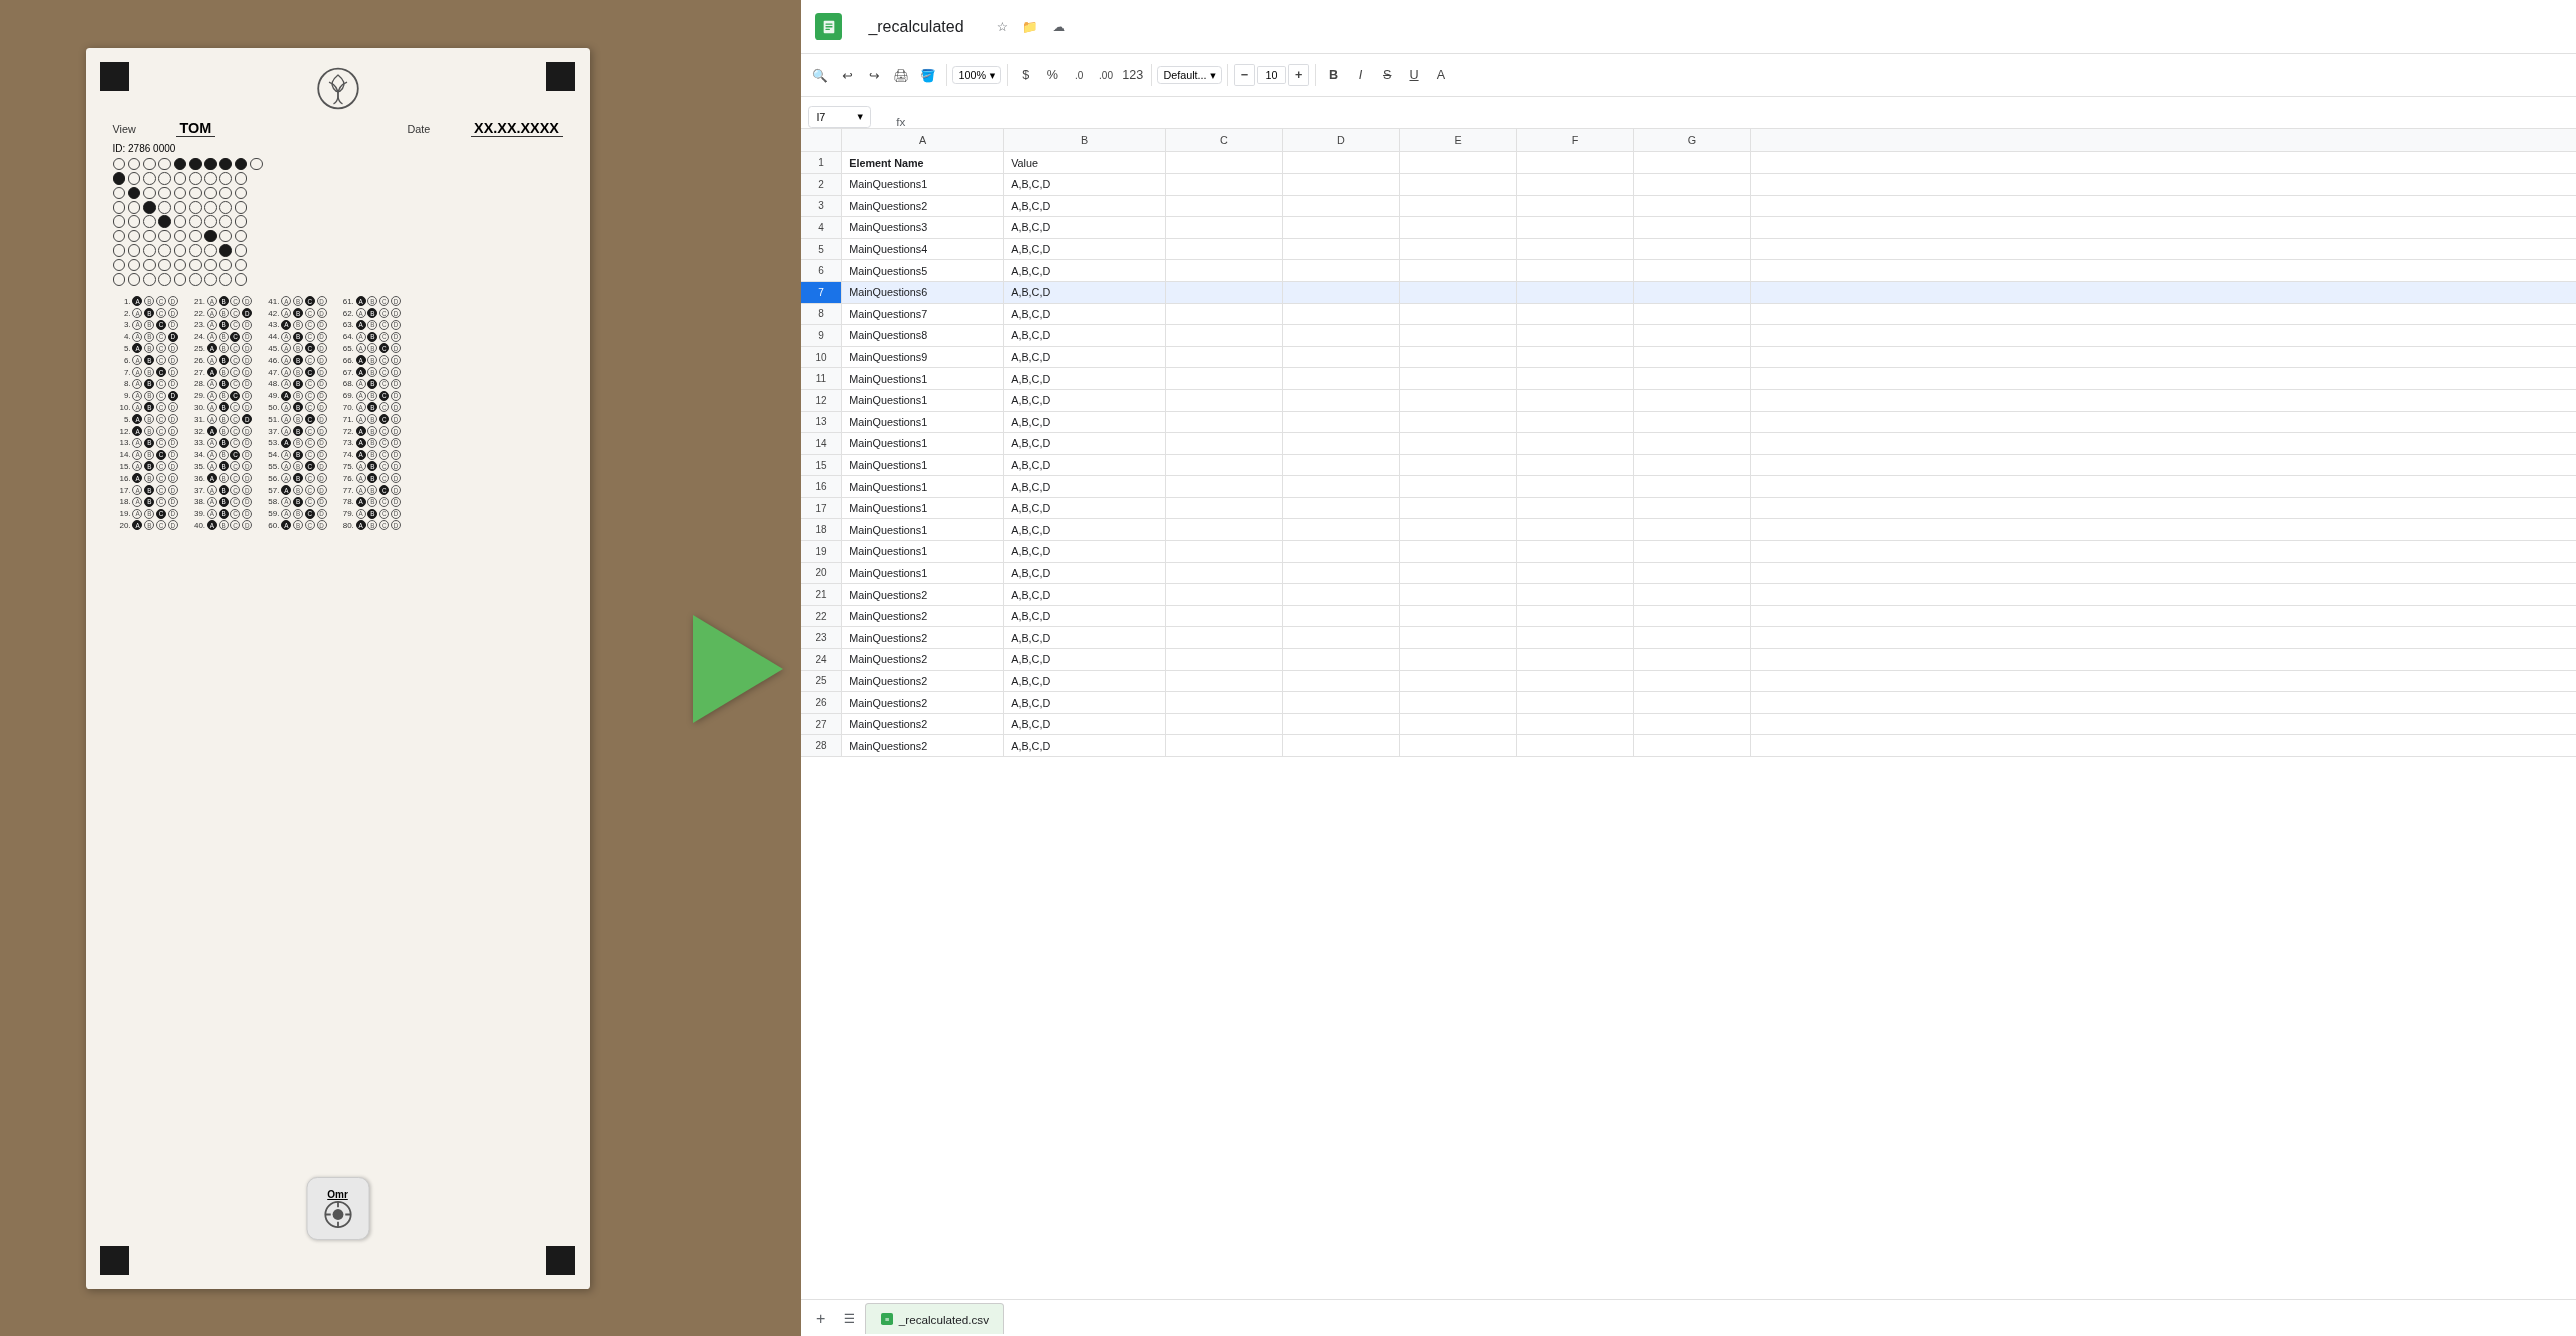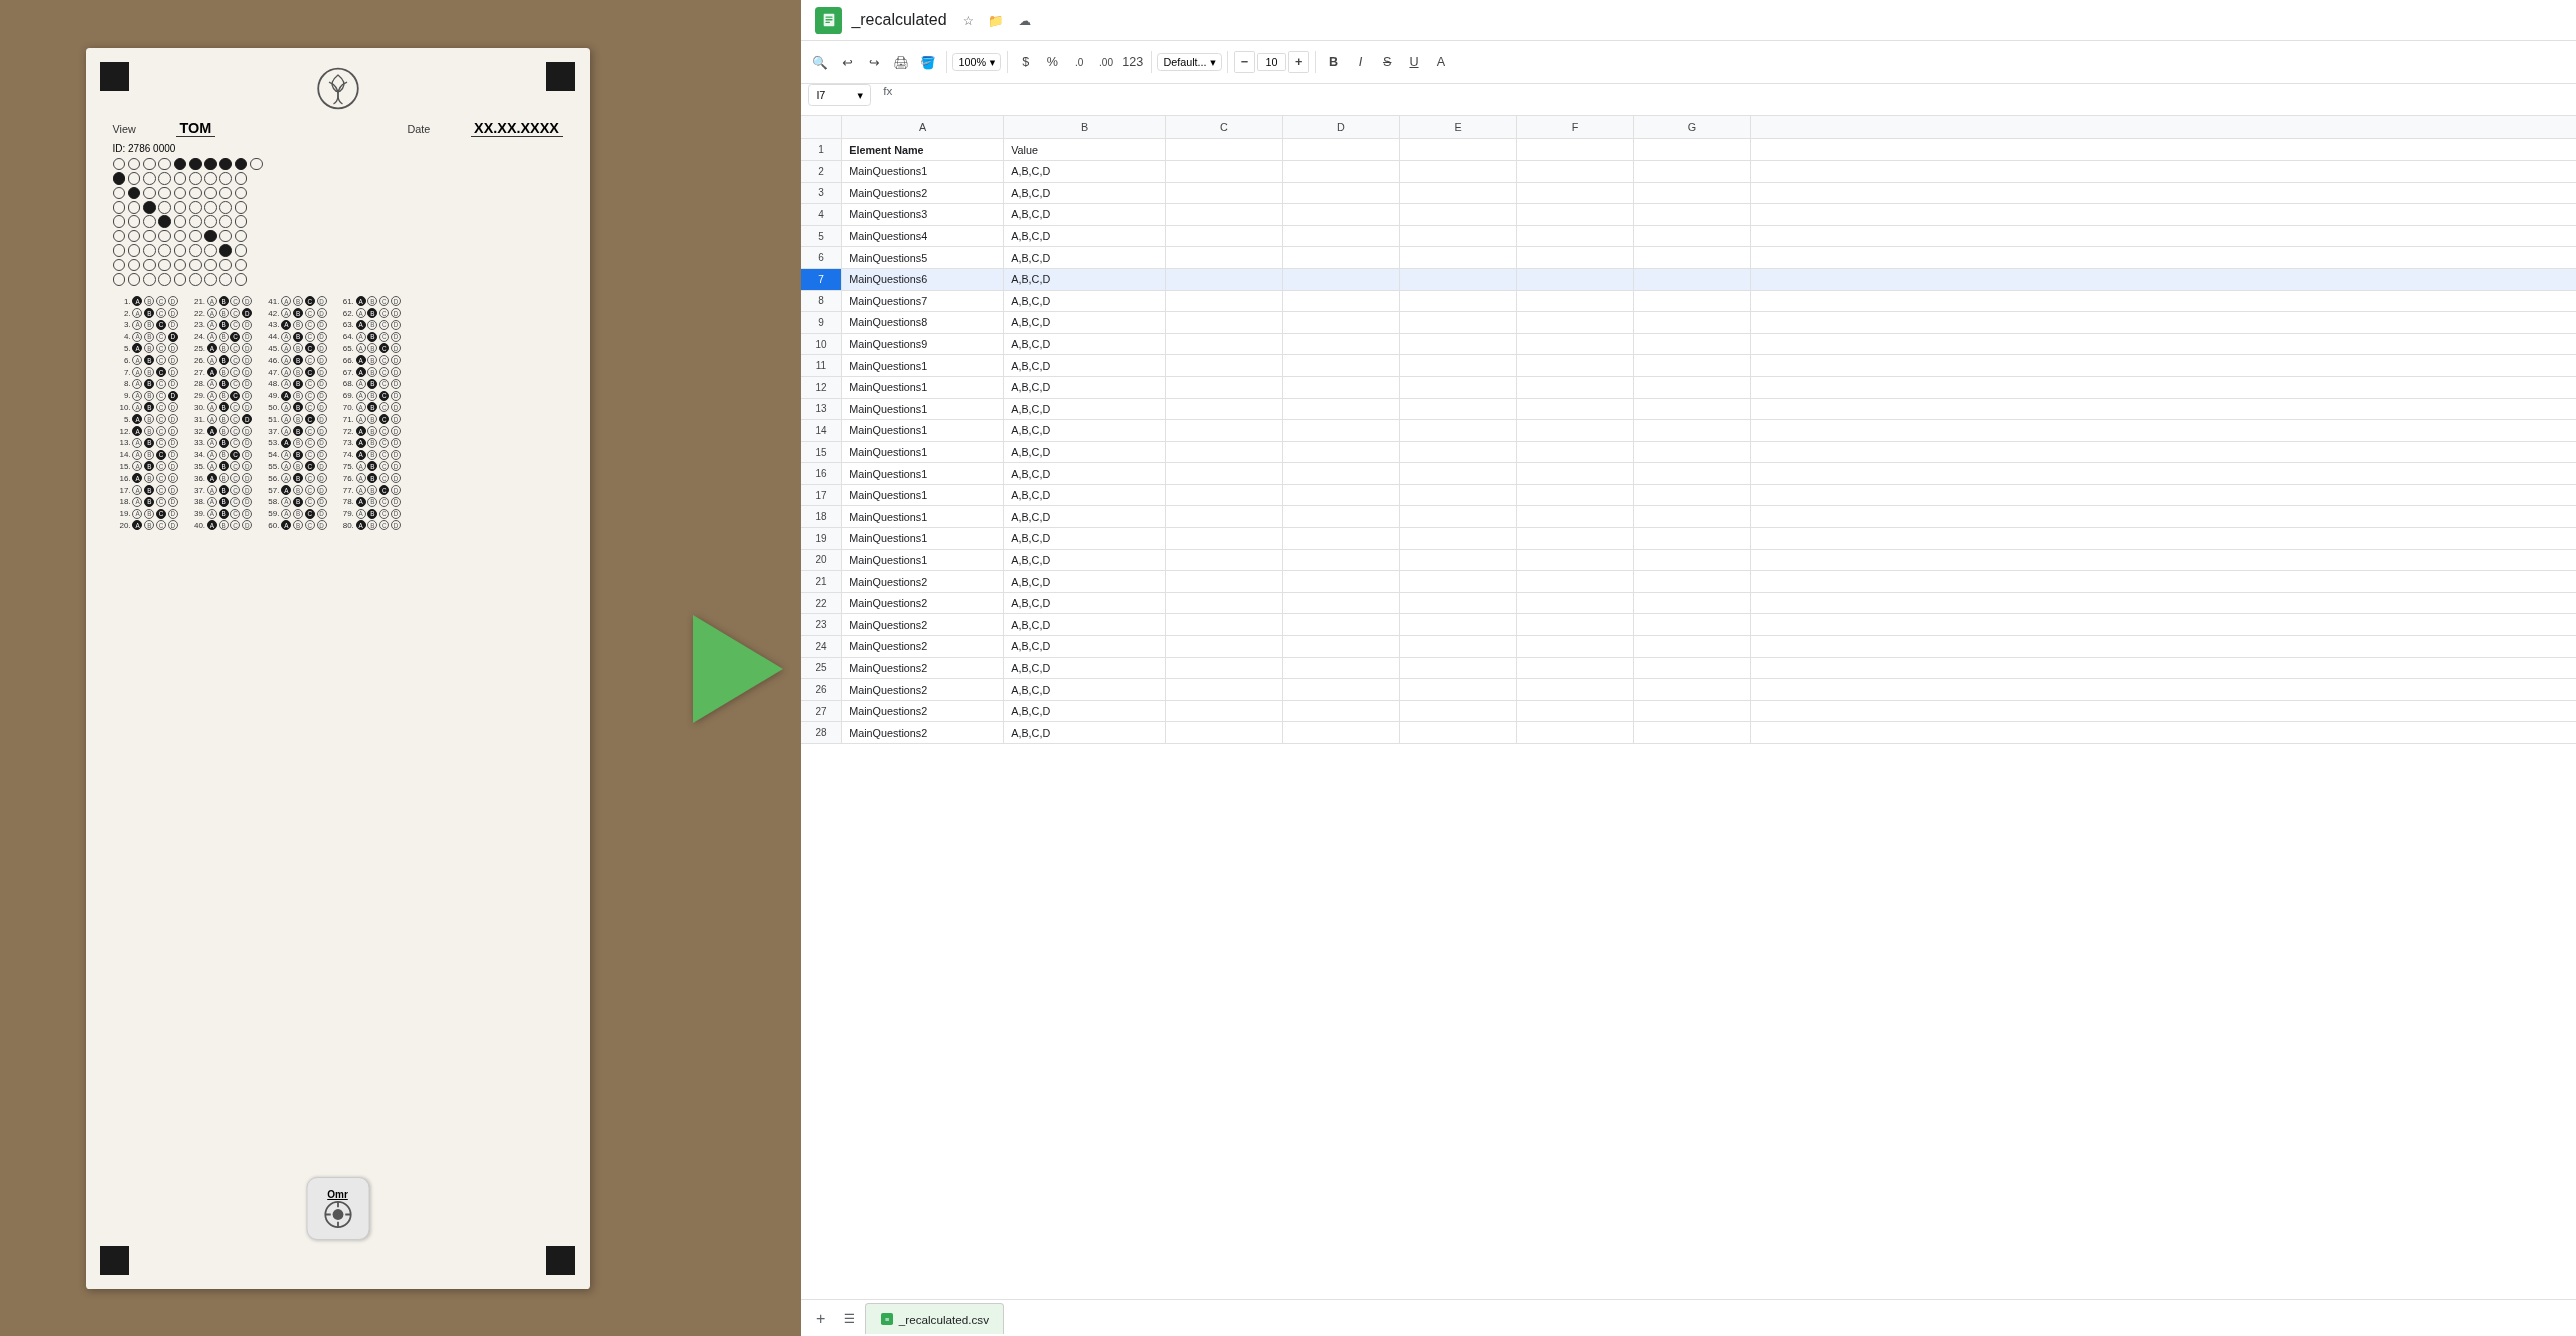--- a/index.html
+++ b/index.html
@@ -181,26 +181,26 @@
     #right-panel {
       flex: 1;
       height: 1337px;
       background: #fff;
       display: flex;
       flex-direction: column;
     }
 
     
     .title-bar {
-      height: 41px;
+      height: 54px;
       background: #fff;
       display: flex;
       align-items: center;
       padding: 0 14.4px;
-      gap: 9px;
+      gap: 26px;
       border-bottom: 0.9px solid #e0e0e0;
     }
 
     .sheets-icon {
       width: 27px;
       height: 27px;
       background: #34a853;
       border-radius: 3.6px;
       display: flex;
       align-items: center;
@@ -325,24 +325,24 @@
       padding: 1.8px 5.4px;
       font-size: 10.8px;
       gap: 3.6px;
       cursor: pointer;
     }
 
     
     .formula-bar {
       height: 32px;
       display: flex;
-      align-items: flex-start;
+      align-items: flex-end;
       border-bottom: 0.9px solid #e0e0e0;
       padding: 0 7.2px;
-      gap: 12px;
+      gap: 25px;
     }
 
     .cell-ref {
       width: 63px;
       border: 0.9px solid #dadce0;
       border-radius: 3.6px;
       padding: 3.6px 7.2px;
       font-size: 10.8px;
       display: flex;
       align-items: center;

